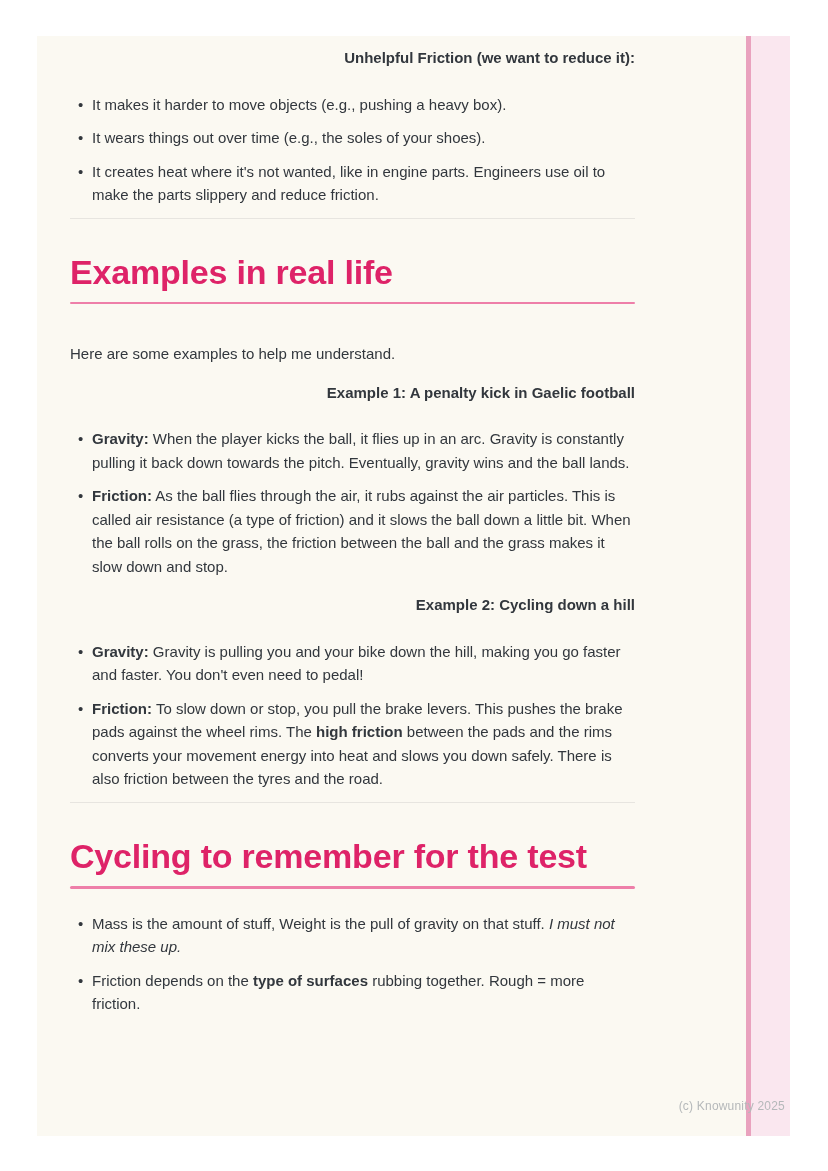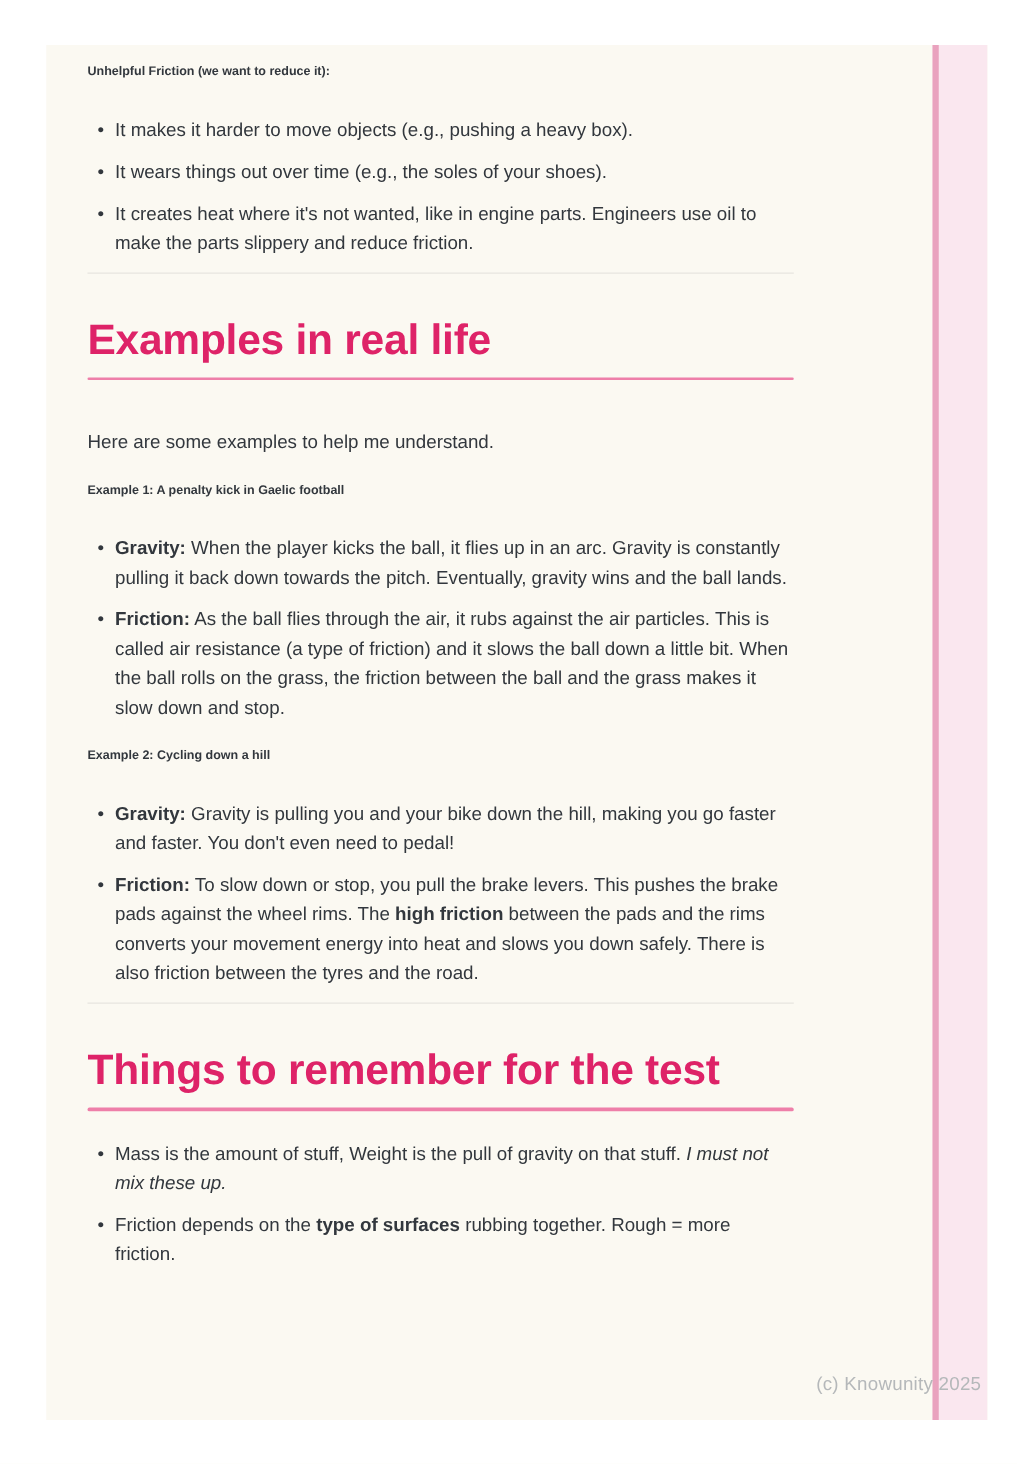--- a/index.html
+++ b/index.html
@@ -29,22 +29,22 @@
     position:absolute;top:0;right:0;bottom:0;width:44px;
     background:var(--band-bg);
     border-left:5px solid var(--band-line);
   }
   .content{
     position:absolute;left:33px;top:0;width:565px;
     padding-top:11px;
     font-size:15px;line-height:23.5px;
   }
   h4{
-    font-size:10px;font-weight:700;line-height:22.5px;
-    margin:16px 0 0;color:var(--text);
+    font-size:15px;font-weight:700;line-height:22.5px;
+    margin:16px 0 0;color:var(--text);text-align:right;
   }
   h4.first{margin-top:0;}
   h2{
     font-size:34px;font-weight:700;line-height:1.2;
     letter-spacing:-0.2px;
     margin:33px 0 0;color:var(--accent);
   }
   .h2rule{
     height:2.5px;background:var(--accent-rule);
     margin-top:9px;border-radius:2px;
@@ -61,21 +61,21 @@
   }
   li::before{
     content:"\2022";
     position:absolute;left:-14px;top:0;
     font-size:15px;color:var(--text);
   }
   li .seg-b{font-weight:700;}
   li .seg-i{font-style:italic;}
   .watermark{
     position:absolute;right:5px;top:1063px;
-    font-size:15px;color:var(--watermark);
+    font-size:12px;color:var(--watermark);
     letter-spacing:0.2px;
   }
 </style>
 </head>
 <body>
 
 <div class="page">
   <div class="band"></div>
 
   <div class="content">
@@ -101,21 +101,21 @@
     </ul>
 
     <h4>Example 2: Cycling down a hill</h4>
     <ul>
       <li><span class="seg-b">Gravity:</span><span> Gravity is pulling you and your bike down the hill, making you go faster and faster. You don't even need to pedal!</span></li>
       <li><span class="seg-b">Friction:</span><span> To slow down or stop, you pull the brake levers. This pushes the brake pads against the wheel rims. The </span><span class="seg-b">high friction</span><span> between the pads and the rims converts your movement energy into heat and slows you down safely. There is also friction between the tyres and the road.</span></li>
     </ul>
 
     <div class="divider"></div>
 
-    <h2>Things to remember for the test</h2>
+    <h2>Cycling to remember for the test</h2>
     <div class="h2rule"></div>
 
     <ul>
       <li><span>Mass is the amount of stuff, Weight is the pull of gravity on that stuff. </span><span class="seg-i">I must not mix these up.</span></li>
       <li><span>Friction depends on the </span><span class="seg-b">type of surfaces</span><span> rubbing together. Rough = more friction.</span></li>
     </ul>
 
   </div>
 
   <div class="watermark">(c) Knowunity 2025</div>

